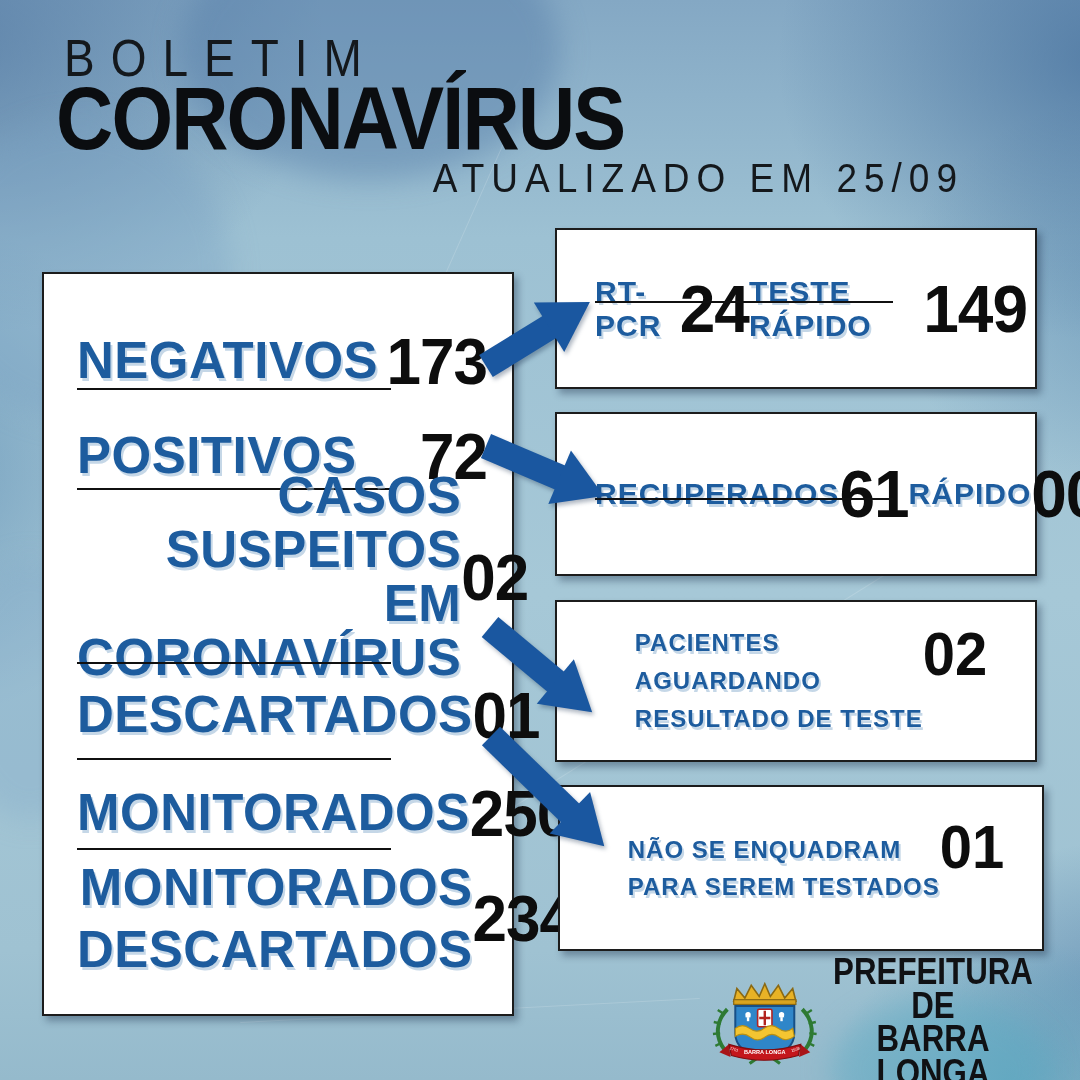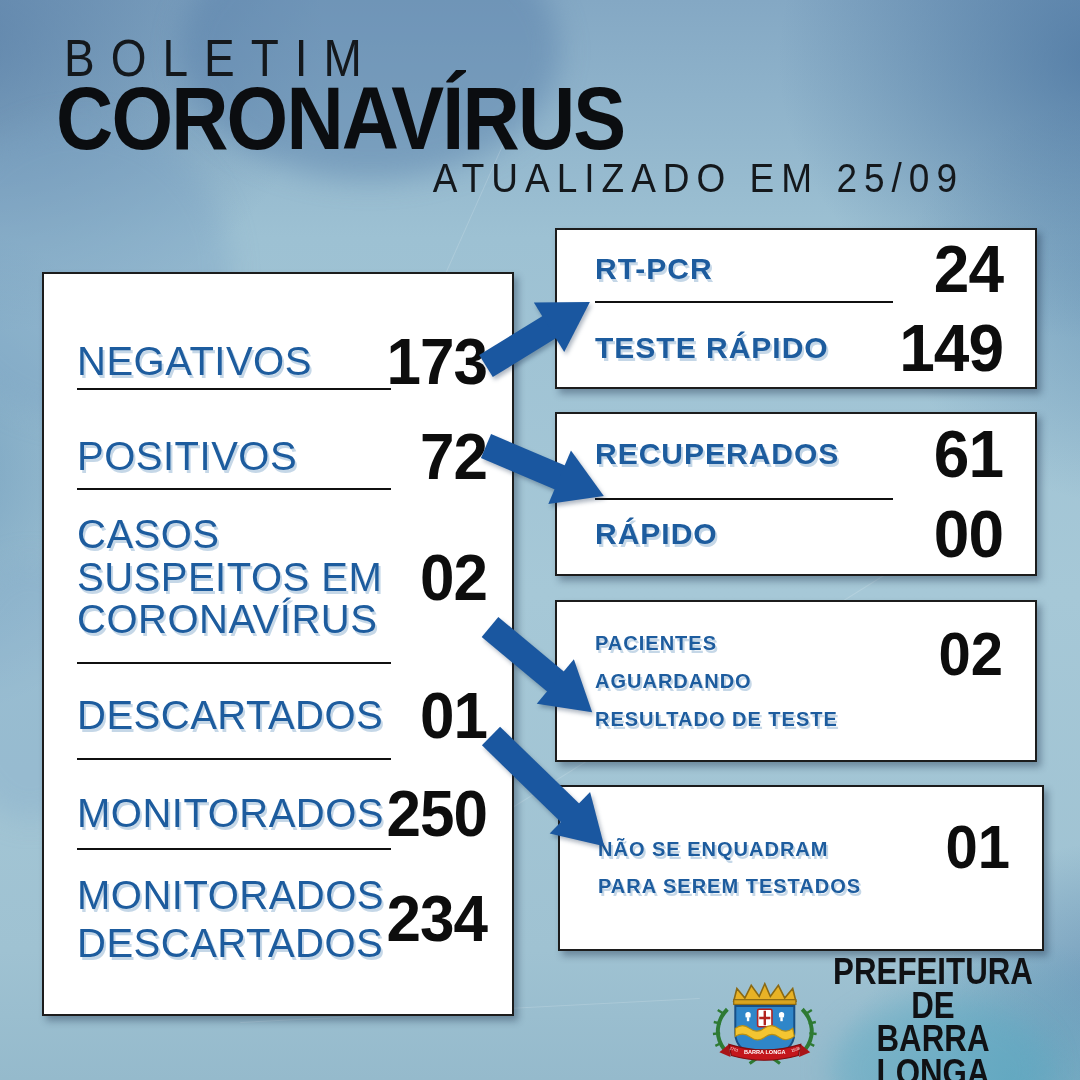--- a/index.html
+++ b/index.html
@@ -24,35 +24,35 @@
   .title{position:absolute;left:56px;top:66px;font-size:88px;font-weight:700;color:#0b0d10;
     letter-spacing:-2px;transform:scale(.9,1.02);transform-origin:left top;}
   .updated{position:absolute;right:116px;top:156px;font-size:37px;font-weight:400;color:#14181c;
     letter-spacing:7px;transform:scaleY(1.1);transform-origin:right top;}
 
   
   .panel{position:absolute;background:#ffffff;border:2px solid #1c1c1c;
     box-shadow:4px 5px 7px rgba(25,45,70,.38);}
   .left-panel{left:42px;top:272px;width:468px;height:740px;}
   .lp-row{position:absolute;left:33px;right:25px;display:flex;justify-content:space-between;align-items:center;}
-  .lp-label{color:#1d5c9e;font-weight:400;font-size:40px;line-height:1.06;letter-spacing:.5px;
-    text-shadow:2px 3px 0 rgba(150,182,212,.55);}
+  .lp-label{color:#1d5c9e;font-weight:700;font-size:51px;line-height:1.06;letter-spacing:.5px;
+    text-shadow:2px 3px 0 rgba(150,182,212,.55);text-align:right;}
   .lp-label span{display:block;}
   .lp-value{color:#0d0d0d;font-weight:700;font-size:62px;letter-spacing:-1px;transform:scaleY(1.04);}
   .lp-line{position:absolute;left:33px;width:314px;border-top:2px solid #101010;}
 
   .sbox{position:absolute;left:555px;width:478px;}
-  .sbox-inner{position:absolute;inset:0;padding:0 32px 0 38px;display:flex;flex-direction:column;justify-content:space-around;}
+  .sbox-inner{position:absolute;inset:0;padding:0 8px 0 38px;display:flex;justify-content:space-around;}
   .sb-row{display:flex;justify-content:space-between;align-items:center;}
   .sb-label{color:#1d5c9e;font-weight:700;font-size:30px;letter-spacing:1px;
     text-shadow:2px 3px 0 rgba(150,182,212,.55);}
   .sb-value{color:#0d0d0d;font-weight:700;font-size:64px;letter-spacing:-1px;transform:scaleY(1.05);}
   .sb-line{position:absolute;left:38px;width:298px;border-top:2px solid #101010;}
   .sb-multi{display:flex;justify-content:space-between;align-items:center;height:100%;}
-  .sb-lines{color:#1d5c9e;font-weight:700;font-size:20px;line-height:38px;letter-spacing:1px;
+  .sb-lines{color:#1d5c9e;font-weight:700;font-size:24px;line-height:38px;letter-spacing:1px;
     text-shadow:2px 3px 0 rgba(150,182,212,.55);}
   .sb-lines span{display:block;}
   .sb-value-sm{color:#0d0d0d;font-weight:700;font-size:58px;transform:scaleY(1.05);}
 
   
   .arrows{position:absolute;inset:0;pointer-events:none;filter:drop-shadow(2px 3px 2px rgba(25,50,80,.35));}
 
   
   .footer{position:absolute;left:705px;top:972px;width:345px;height:100px;display:flex;align-items:center;}
   .org{margin-left:8px;text-align:center;color:#101114;font-weight:700;font-size:34px;line-height:31px;

